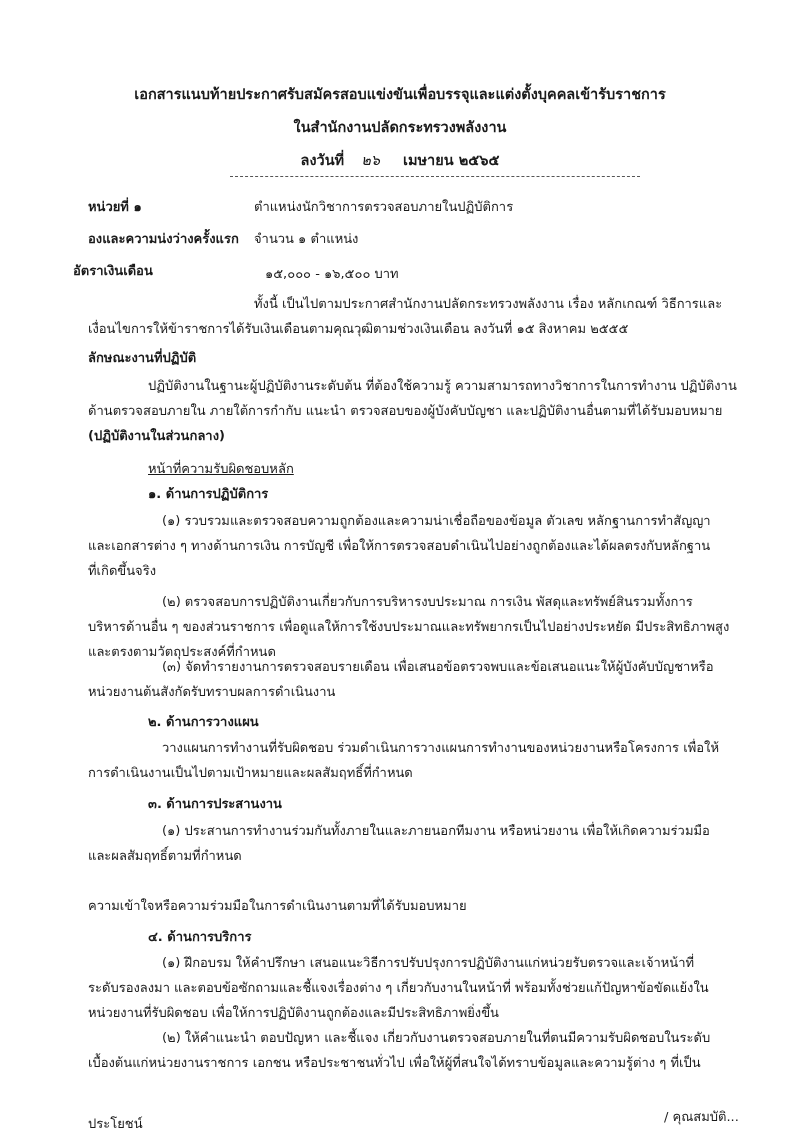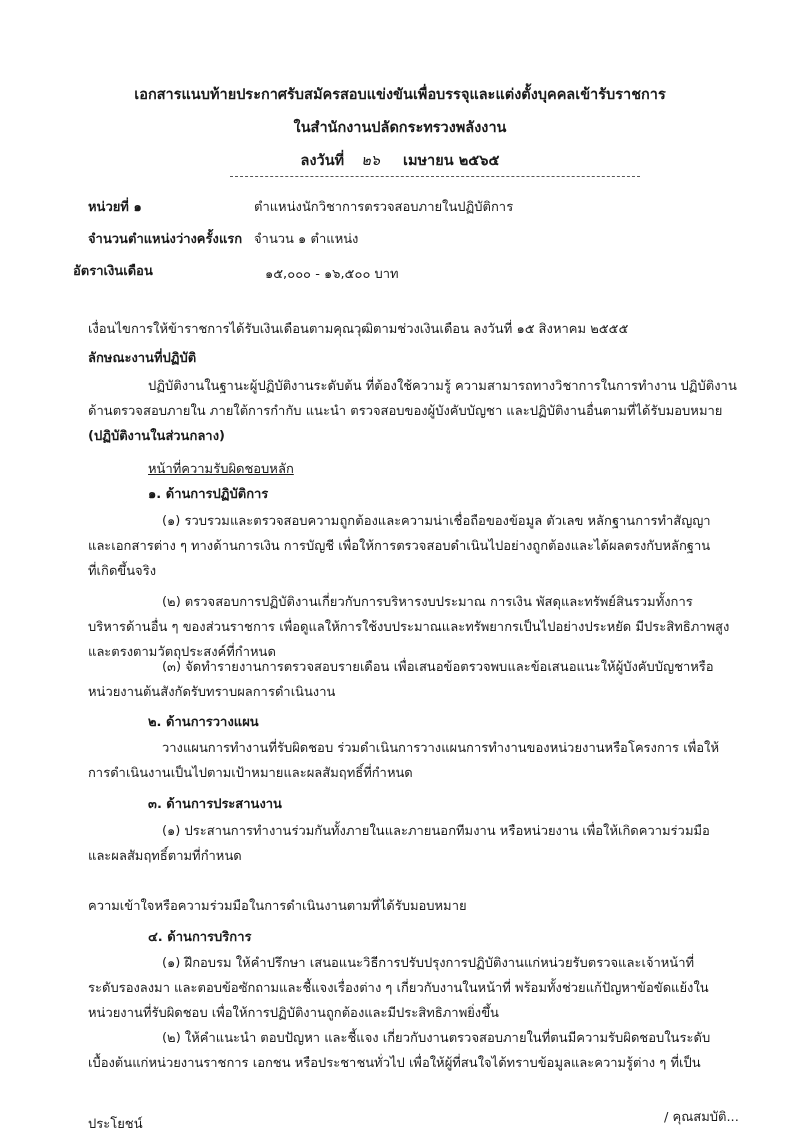--- a/index.html
+++ b/index.html
@@ -26,26 +26,27 @@
   <div class="abs title" style="top:148px;">
     <span>ลงวันที่</span>
     <span style="font-weight:normal; font-style:italic; margin-left:12px;">๒๖</span>
     <span style="margin-left:18px;">เมษายน  ๒๕๖๕</span>
   </div>
   <div class="rule"></div>
 
   <div class="abs t bold" style="left:88px; top:196px;">หน่วยที่ ๑</div>
   <div class="abs t" style="left:254px; top:196px;">ตำแหน่งนักวิชาการตรวจสอบภายในปฏิบัติการ</div>
 
-  <div class="abs t bold" style="left:88px; top:228px;">จำนวนตำแหน่งว่างครั้งแรก</div>
+  <div class="abs t bold" style="left:88px; top:228px;">องและความน่งว่างครั้งแรก</div>
   <div class="abs t" style="left:254px; top:228px;">จำนวน ๑ ตำแหน่ง</div>
 
   <div class="abs t bold" style="left:73px; top:260px;">อัตราเงินเดือน</div>
   <div class="abs t" style="left:254px; top:263px;margin-left:11px;">๑๕,๐๐๐ - ๑๖,๕๐๐ บาท</div>
 
+  <div class="abs t" style="left:254px; top:293px;">ทั้งนี้ เป็นไปตามประกาศสำนักงานปลัดกระทรวงพลังงาน เรื่อง หลักเกณฑ์ วิธีการและ</div>
   <div class="abs t" style="left:88px; top:318px;">เงื่อนไขการให้ข้าราชการได้รับเงินเดือนตามคุณวุฒิตามช่วงเงินเดือน ลงวันที่ ๑๕ สิงหาคม ๒๕๕๕</div>
 
   <div class="abs t bold" style="left:88px; top:347px;">ลักษณะงานที่ปฏิบัติ</div>
   <div class="abs t" style="left:148px; top:375px;">ปฏิบัติงานในฐานะผู้ปฏิบัติงานระดับต้น ที่ต้องใช้ความรู้ ความสามารถทางวิชาการในการทำงาน ปฏิบัติงาน</div>
   <div class="abs t" style="left:88px; top:400px;">ด้านตรวจสอบภายใน  ภายใต้การกำกับ แนะนำ ตรวจสอบของผู้บังคับบัญชา และปฏิบัติงานอื่นตามที่ได้รับมอบหมาย</div>
   <div class="abs t bold" style="left:88px; top:425px;">(ปฏิบัติงานในส่วนกลาง)</div>
 
   <div class="abs t u" style="left:148px; top:458px;">หน้าที่ความรับผิดชอบหลัก</div>
 
   <div class="abs t bold" style="left:148px; top:483px;">๑. ด้านการปฏิบัติการ</div>

